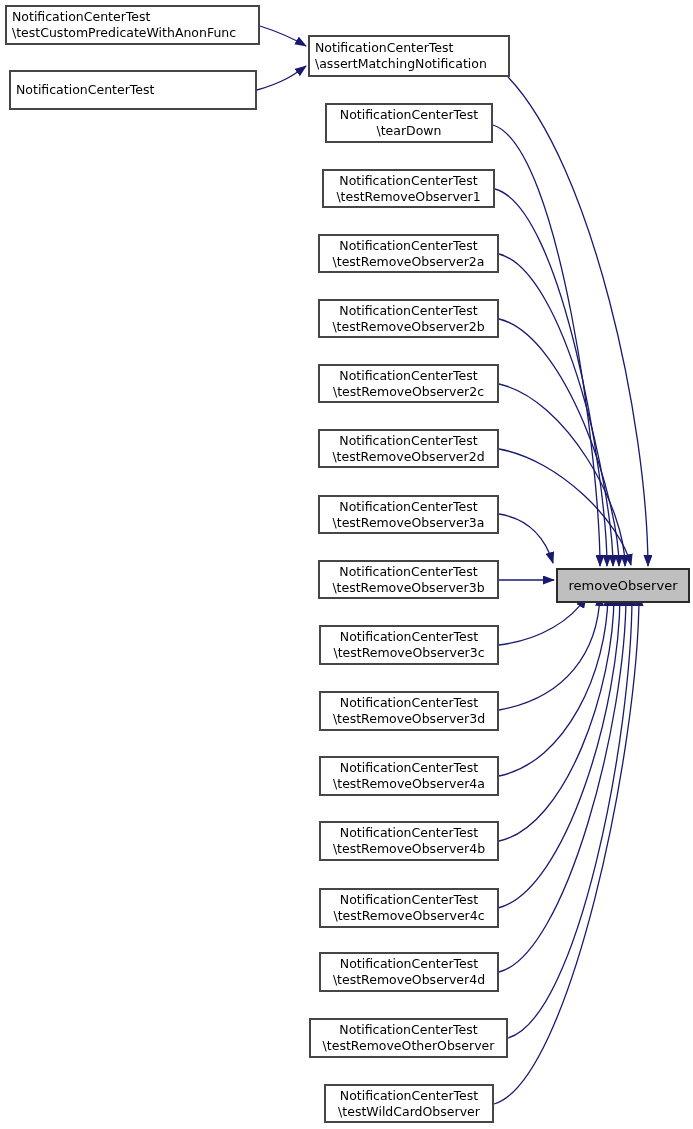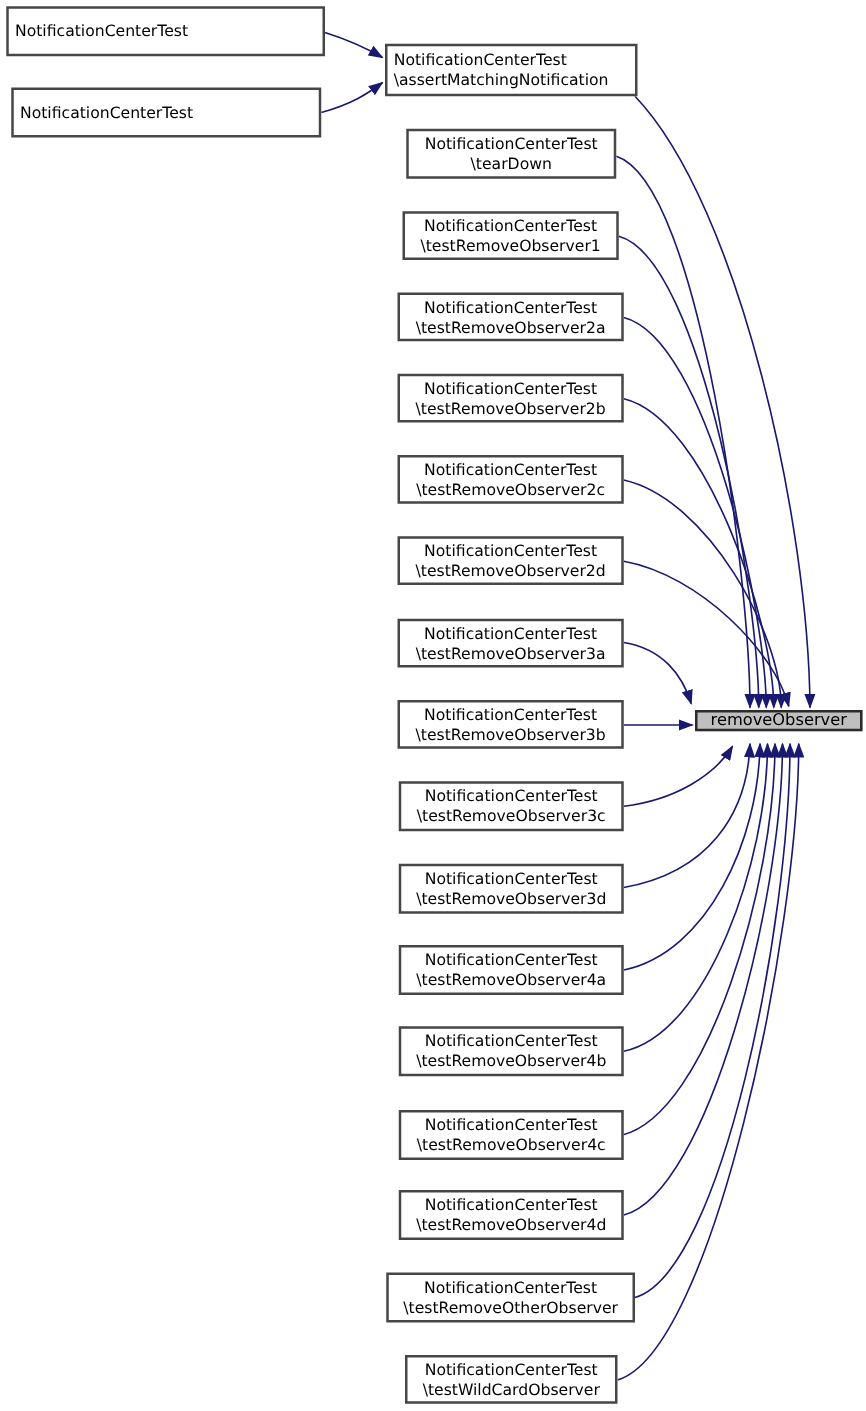--- a/index.html
+++ b/index.html
@@ -68,20 +68,21 @@
         <path d="M 499,841 C 566,827 614,688 614,595" marker-end="url(#arrow)"></path>
         <path d="M 498,908 C 566,891 620,706 620,595" marker-end="url(#arrow)"></path>
         <path d="M 499,972 C 566,955 626,720 626,595" marker-end="url(#arrow)"></path>
         <path d="M 508,1038 C 578,1018 632,736 632,595" marker-end="url(#arrow)"></path>
         <path d="M 494,1104 C 570,1082 639,746 639,595" marker-end="url(#arrow)"></path>
       </g>
   </svg>
   <div id="node-layer">
       <div class="node align-left" style="left: 5px; top: 5px; width: 255px; height: 40px;">
         <span>NotificationCenterTest</span>
+        <span>\testCustomPredicateWithAnonFunc</span>
       </div>
       <div class="node align-left" style="left: 9px; top: 70px; width: 248px; height: 40px;">
         <span>NotificationCenterTest</span>
       </div>
       <div class="node align-left" style="left: 308px; top: 35px; width: 202px; height: 42px;">
         <span>NotificationCenterTest</span>
         <span>\assertMatchingNotification</span>
       </div>
       <div class="node align-center" style="left: 325px; top: 103px; width: 168px; height: 40px;">
         <span>NotificationCenterTest</span>
@@ -140,17 +141,17 @@
         <span>\testRemoveObserver4d</span>
       </div>
       <div class="node align-center" style="left: 309px; top: 1018px; width: 199px; height: 40px;">
         <span>NotificationCenterTest</span>
         <span>\testRemoveOtherObserver</span>
       </div>
       <div class="node align-center" style="left: 324px; top: 1084px; width: 170px; height: 39px;">
         <span>NotificationCenterTest</span>
         <span>\testWildCardObserver</span>
       </div>
-      <div class="node align-center highlight" style="left: 556px; top: 568px; width: 134px; height: 17px;">
+      <div class="node align-center highlight" style="left: 556px; top: 568px; width: 134px; height: 35px;">
         <span>removeObserver</span>
       </div>
     </div>
 </div>
 
 </body></html>

